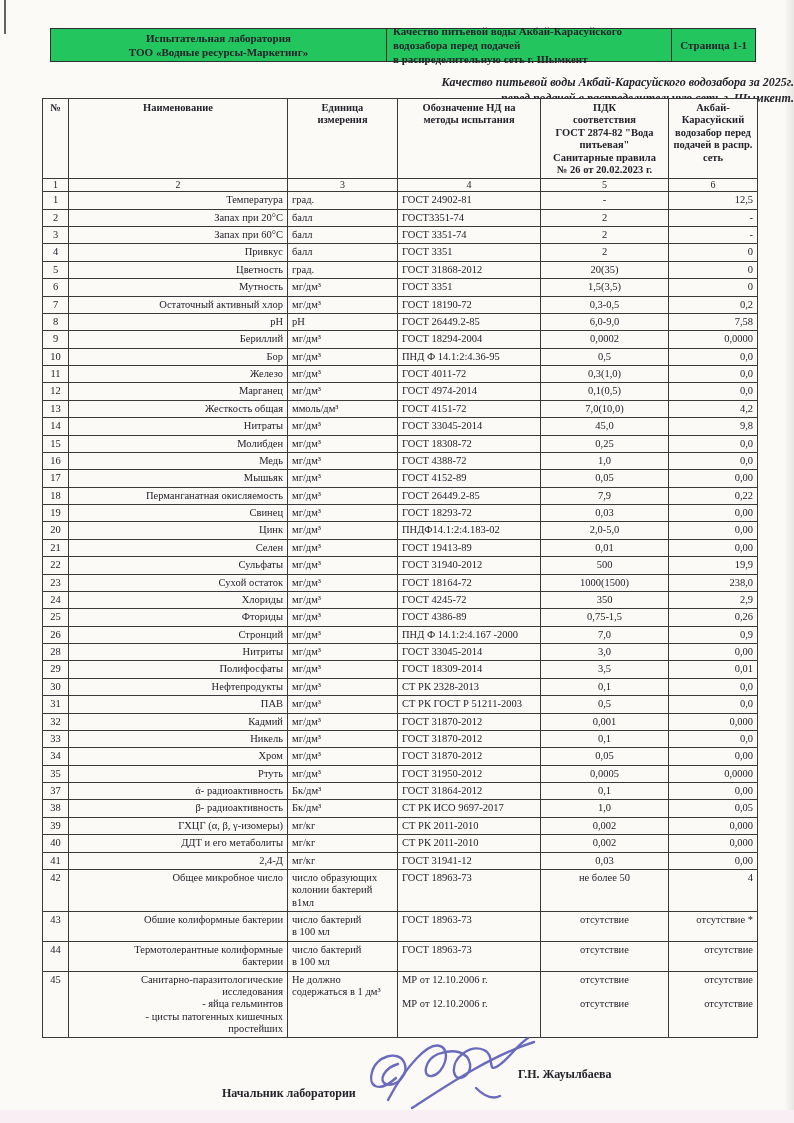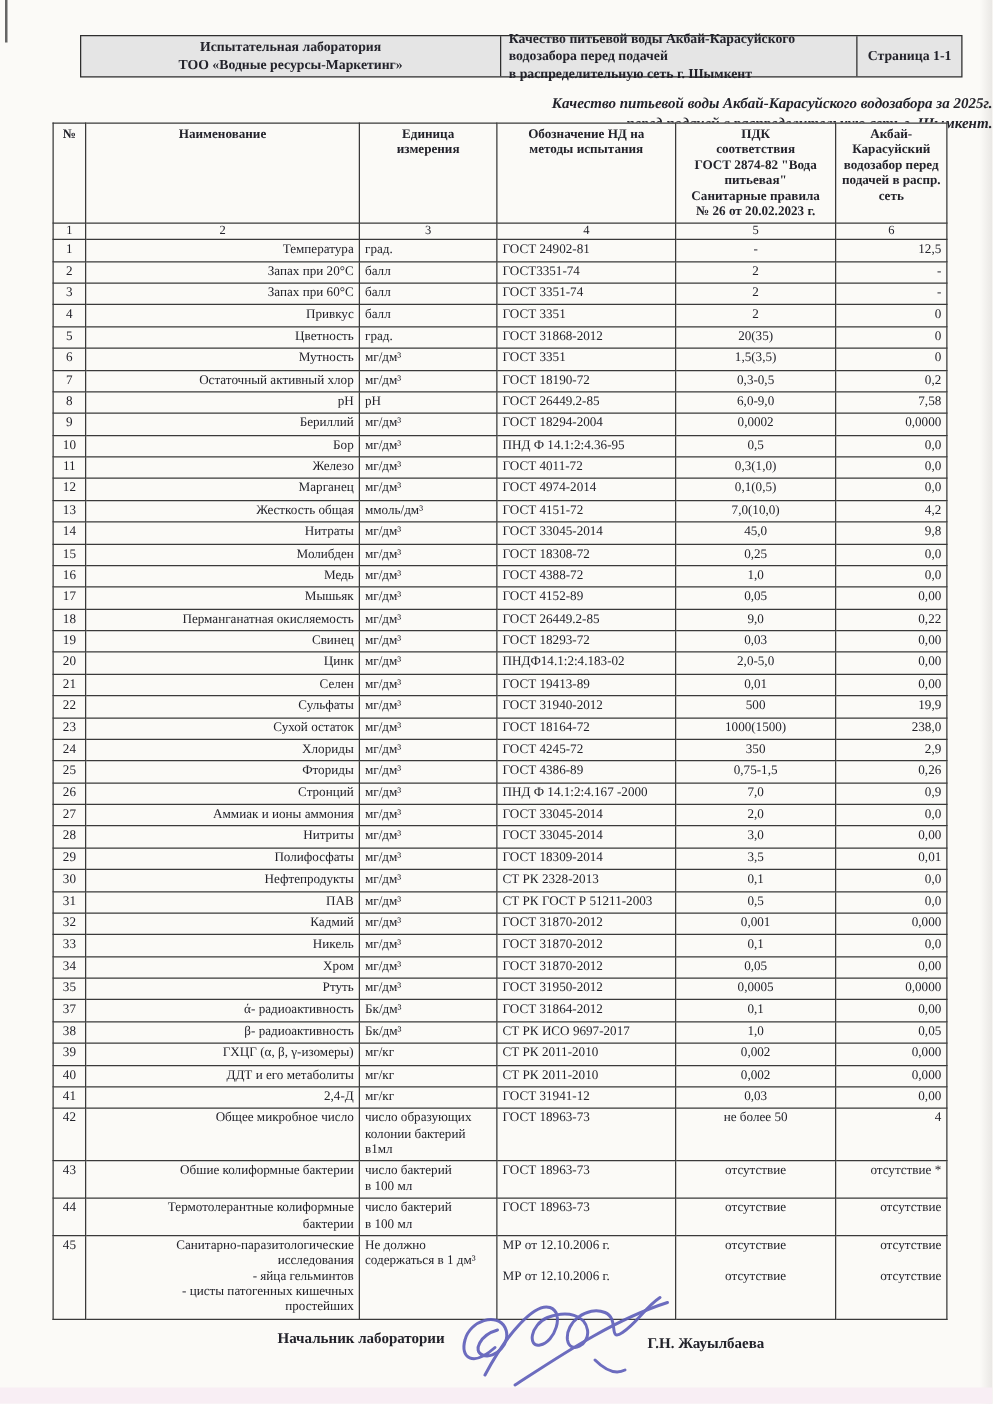--- a/index.html
+++ b/index.html
@@ -9,22 +9,22 @@
     font-family:"Liberation Serif","DejaVu Serif",serif;
     color:#23232b;
   }
   
   .scan-left-line{position:absolute;left:4px;top:0;width:2px;height:34px;background:#4a4a4a;opacity:.85;}
   .scan-bottom{position:absolute;left:0;bottom:0;width:794px;height:13px;background:#f8eef4;}
   .scan-right-shade{position:absolute;right:0;top:0;width:10px;height:1123px;background:linear-gradient(to left,#e9e7e4,rgba(233,231,228,0));}
 
   
   .header-box{
-    position:absolute;left:64px;top:28px;width:706px;height:34px;
-    border:1.5px solid #2e2e2e;display:flex;box-sizing:border-box;background:#e5e5e5;
+    position:absolute;left:50px;top:28px;width:706px;height:34px;
+    border:1.5px solid #2e2e2e;display:flex;box-sizing:border-box;background:#22c55e;
   }
   .header-box .cell{box-sizing:border-box;font-weight:bold;font-size:11px;line-height:1.3;
     white-space:pre-line;display:flex;align-items:center;}
   .hb-lab{width:337px;border-right:1.2px solid #2e2e2e;justify-content:center;text-align:center;}
   .hb-subject{width:286px;border-right:1.2px solid #2e2e2e;padding:1px 6px;text-align:left;}
   .hb-page{width:83px;justify-content:center;text-align:center;}
 
   .doc-title{
     position:absolute;left:0;top:74px;width:794px;text-align:right;
     font-weight:bold;font-style:italic;font-size:12px;line-height:1.35;white-space:pre-line;
@@ -44,21 +44,21 @@
   table.results th{font-weight:bold;text-align:center;vertical-align:top;padding-top:3px;}
   tr.colnums td{text-align:center;padding:0 2px 1px 2px;font-size:10px;line-height:1.1;}
   td.col-n{text-align:center;}
   td.col-name{text-align:right;padding-left:6px;}
   td.col-unit{text-align:left;padding-left:6px;}
   td.col-nd{text-align:left;padding-left:10px;}
   td.col-pdk{text-align:center;}
   td.col-value{text-align:right;padding-right:6px;}
 
   
-  .footer-role{position:absolute;left:222px;top:1063px;font-weight:bold;font-size:12px;}
+  .footer-role{position:absolute;left:222px;top:1086px;font-weight:bold;font-size:12px;}
   .footer-name{position:absolute;left:518px;top:1067px;font-weight:bold;font-size:12px;}
   .signature{position:absolute;left:358px;top:1026px;width:190px;height:88px;}
 </style>
 </head>
 <body>
 
 <div class="scan-left-line"></div>
 <div class="scan-right-shade"></div>
 <div class="scan-bottom"></div>
 
@@ -244,21 +244,21 @@
         <td class="col-unit">мг/дм³</td>
         <td class="col-nd">ГОСТ 4152-89</td>
         <td class="col-pdk">0,05</td>
         <td class="col-value">0,00</td>
       </tr>
       <tr>
         <td class="col-n">18</td>
         <td class="col-name">Перманганатная окисляемость</td>
         <td class="col-unit">мг/дм³</td>
         <td class="col-nd">ГОСТ 26449.2-85</td>
-        <td class="col-pdk">9,0</td>
+        <td class="col-pdk">7,9</td>
         <td class="col-value">0,22</td>
       </tr>
       <tr>
         <td class="col-n">19</td>
         <td class="col-name">Свинец</td>
         <td class="col-unit">мг/дм³</td>
         <td class="col-nd">ГОСТ 18293-72</td>
         <td class="col-pdk">0,03</td>
         <td class="col-value">0,00</td>
       </tr>
@@ -310,28 +310,20 @@
         <td class="col-pdk">0,75-1,5</td>
         <td class="col-value">0,26</td>
       </tr>
       <tr>
         <td class="col-n">26</td>
         <td class="col-name">Стронций</td>
         <td class="col-unit">мг/дм³</td>
         <td class="col-nd">ПНД Ф 14.1:2:4.167 -2000</td>
         <td class="col-pdk">7,0</td>
         <td class="col-value">0,9</td>
-      </tr>
-      <tr>
-        <td class="col-n">27</td>
-        <td class="col-name">Аммиак и ионы аммония</td>
-        <td class="col-unit">мг/дм³</td>
-        <td class="col-nd">ГОСТ 33045-2014</td>
-        <td class="col-pdk">2,0</td>
-        <td class="col-value">0,0</td>
       </tr>
       <tr>
         <td class="col-n">28</td>
         <td class="col-name">Нитриты</td>
         <td class="col-unit">мг/дм³</td>
         <td class="col-nd">ГОСТ 33045-2014</td>
         <td class="col-pdk">3,0</td>
         <td class="col-value">0,00</td>
       </tr>
       <tr>

